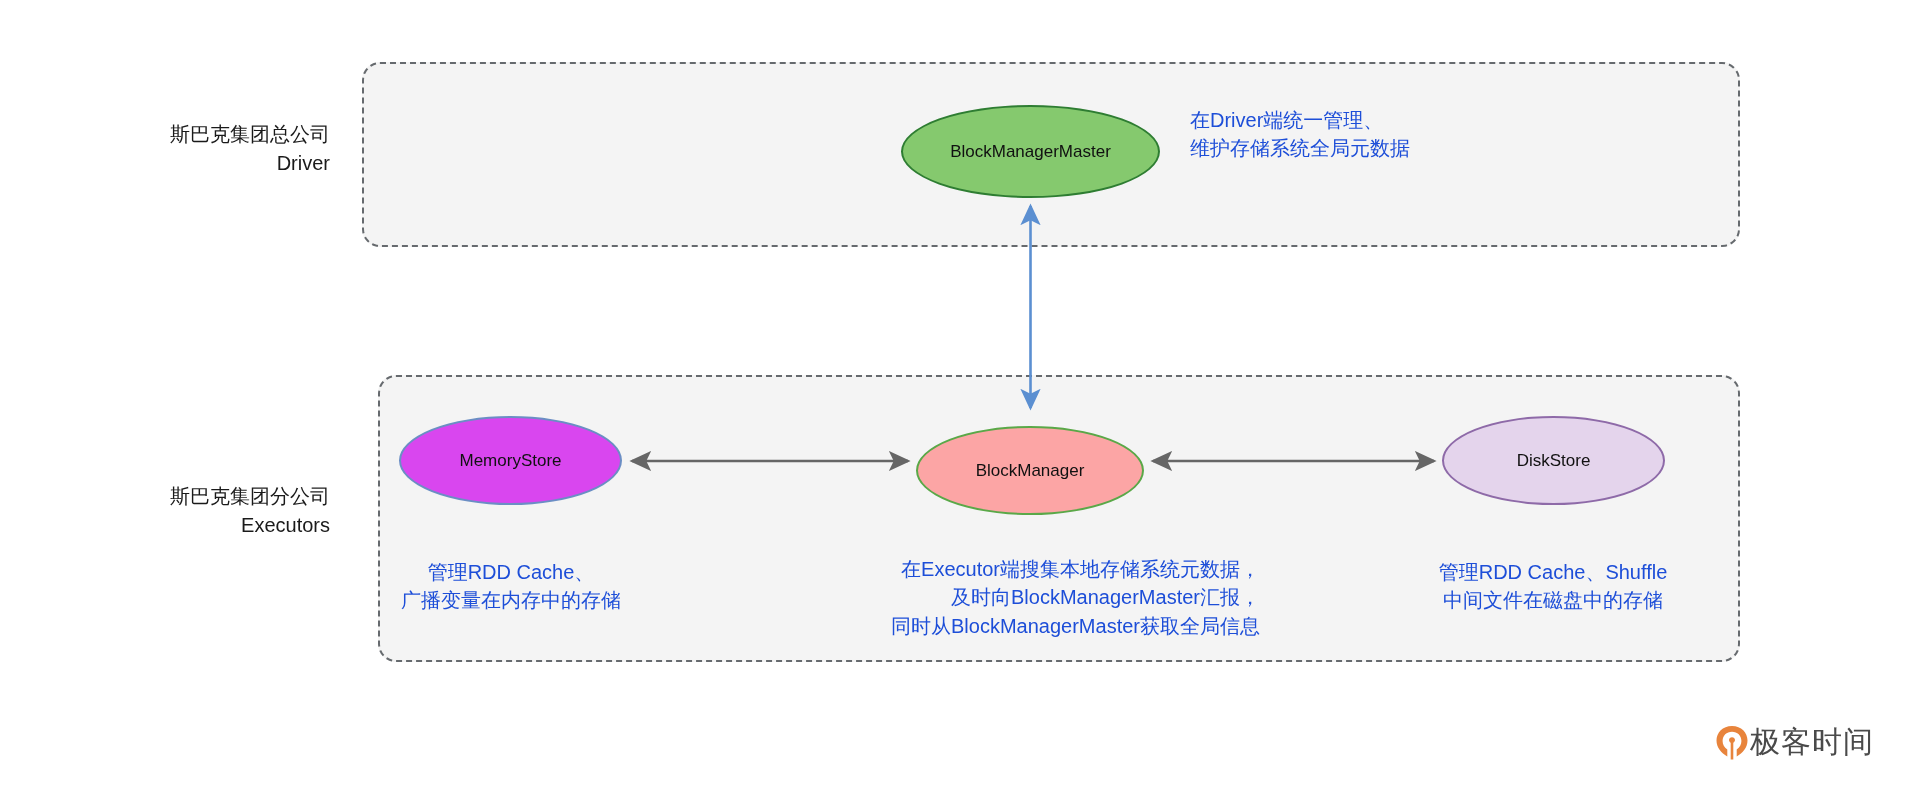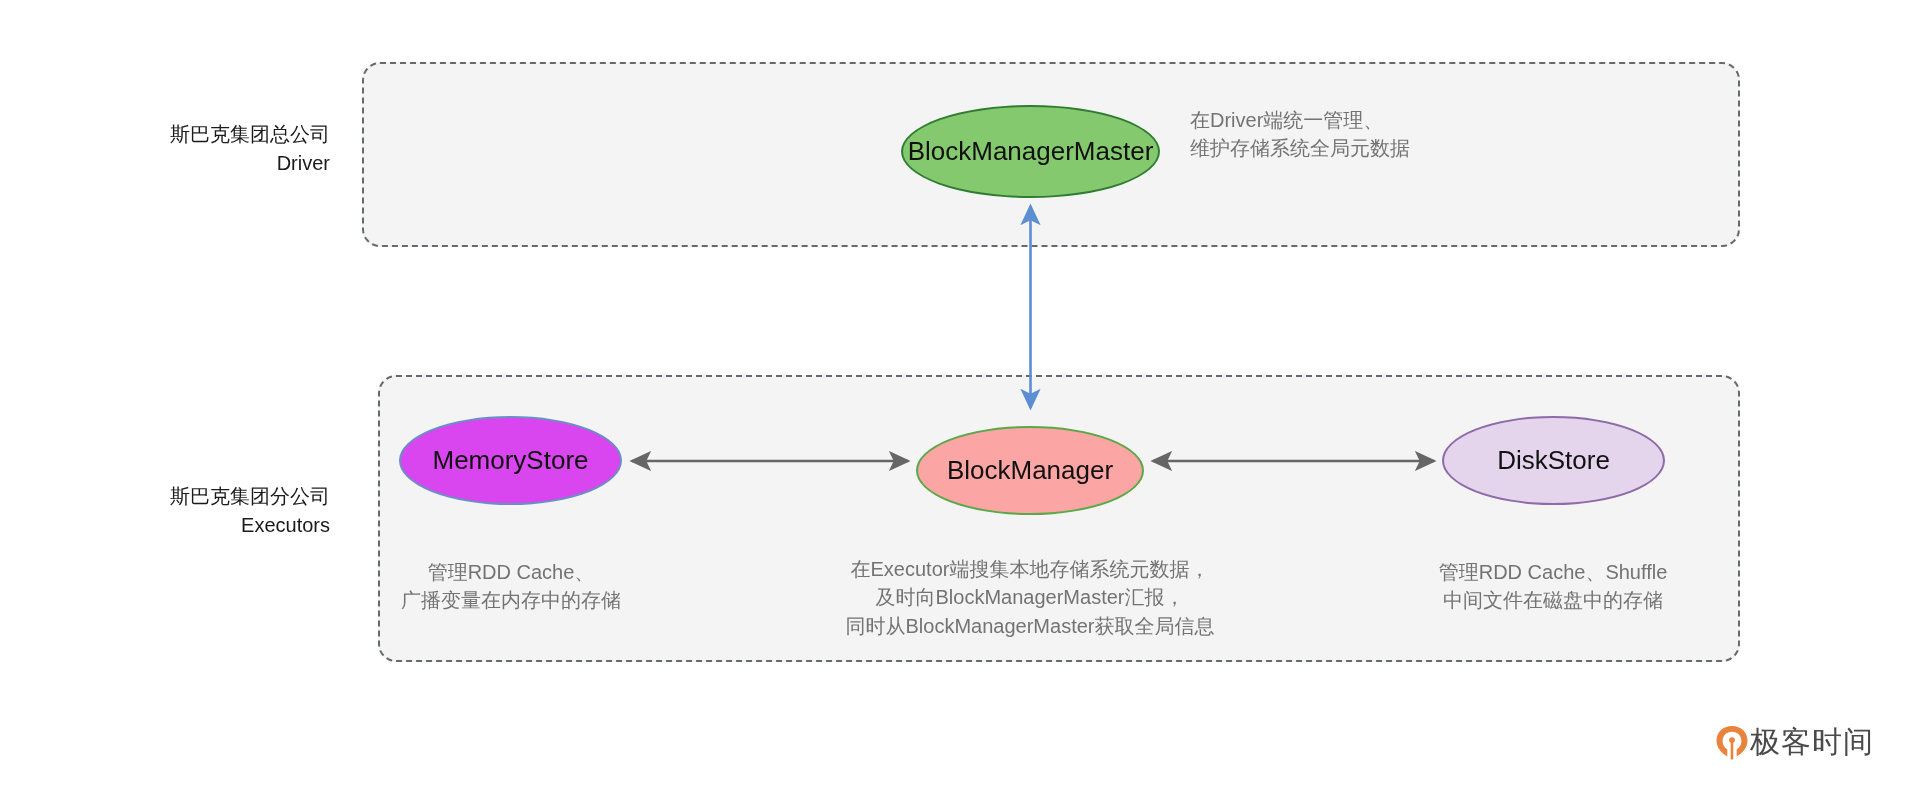--- a/index.html
+++ b/index.html
@@ -67,21 +67,21 @@
   .lane-label .lane-en { display: block; }
 
   
   .node {
     position: absolute;
     display: flex;
     align-items: center;
     justify-content: center;
     border-radius: 50%;
     box-sizing: border-box;
-    font-size: 26px;
+    font-size: 17px;
     color: #111111;
     white-space: nowrap;
     z-index: 4;
   }
   #node-blockmanagermaster {
     left: 901px;
     top: 105px;
     width: 259px;
     height: 93px;
     background: #85c96e;
@@ -111,40 +111,41 @@
     background: #e4d4ec;
     border: 2px solid #8e6aa8;
   }
 
   
   .note {
     position: absolute;
     text-align: center;
     font-size: 20px;
     line-height: 1.42;
-    color: #737373;
+    color: #1d4ed8;
     white-space: nowrap;
     z-index: 3;
   }
   .note span { display: block; }
 
   #note-master {
     left: 1190px;
     top: 106px;
     text-align: left;
   }
   #note-memorystore {
     left: 390px;
     top: 558px;
     width: 242px;
   }
   #note-blockmanager {
     left: 800px;
     top: 555px;
     width: 460px;
+    text-align: right;
   }
   #note-diskstore {
     left: 1405px;
     top: 558px;
     width: 296px;
   }
 
   
   #connectors {
     position: absolute;

